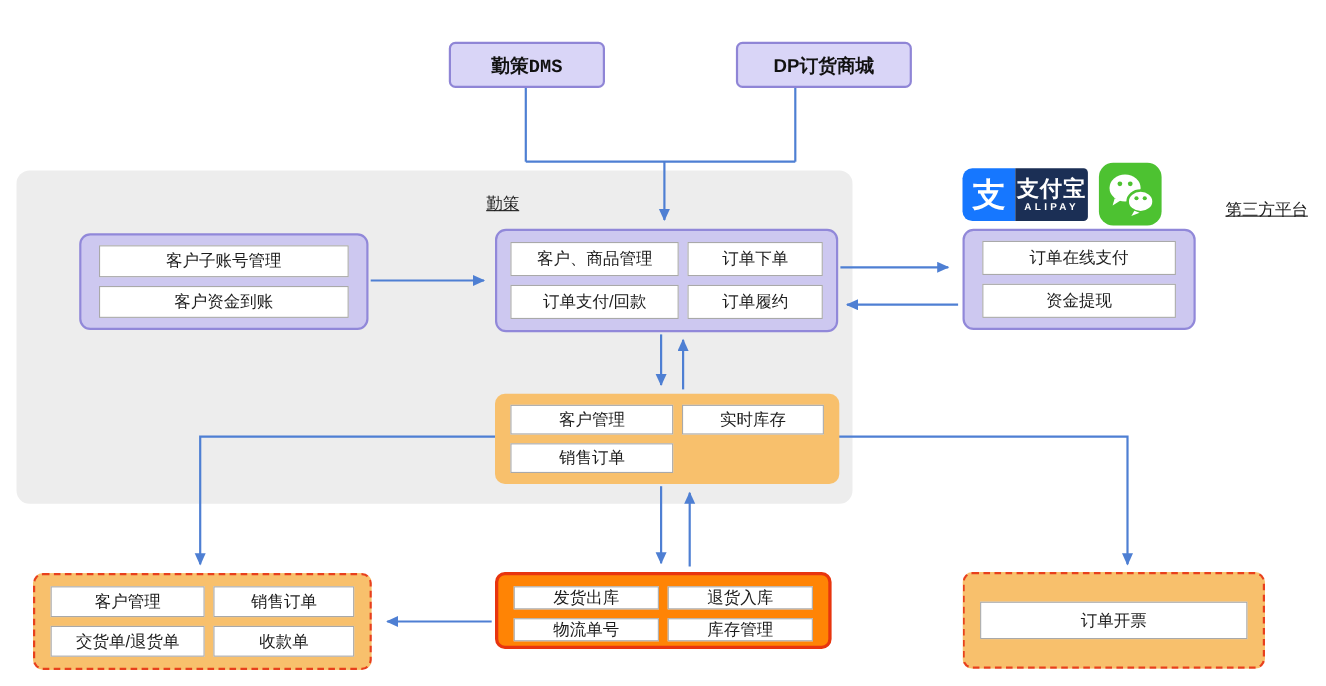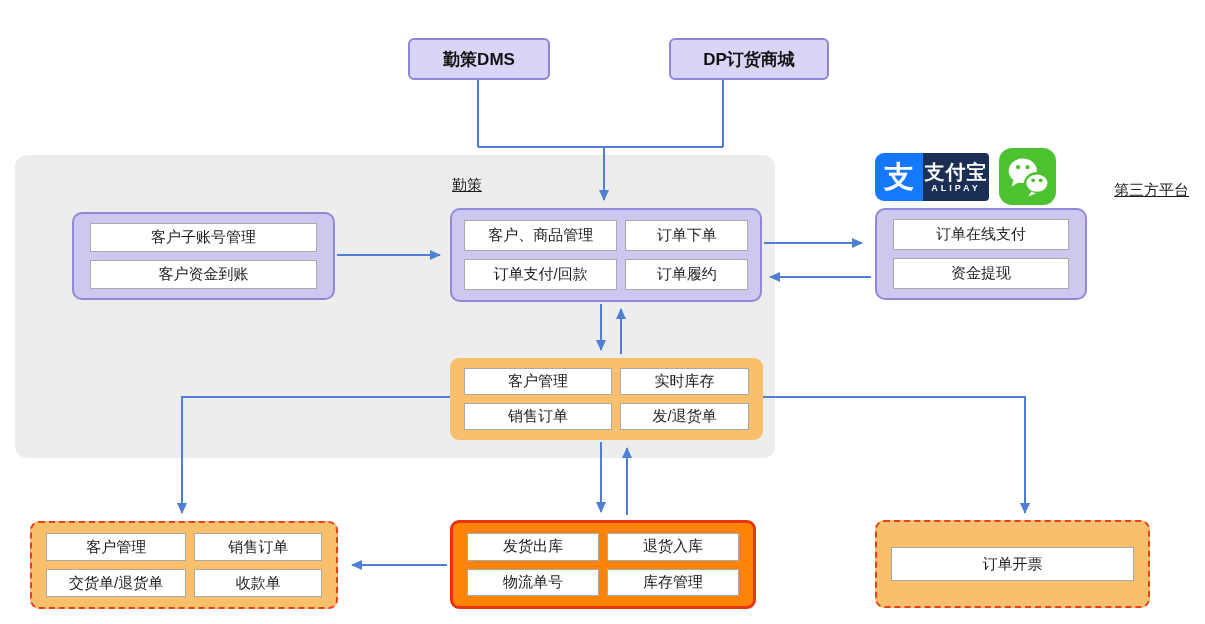--- a/index.html
+++ b/index.html
@@ -127,24 +127,24 @@
       <path d="M601,304 V350" marker-end="url(#arr)"></path>
       <path d="M621,354 V309" marker-end="url(#arr)"></path>
       <path d="M601,442 V512" marker-end="url(#arr)"></path>
       <path d="M627,515 V448" marker-end="url(#arr)"></path>
       <path d="M450,397 H182 V513" marker-end="url(#arr)"></path>
       <path d="M762,397 H1025 V513" marker-end="url(#arr)"></path>
       <path d="M447,565 H352" marker-end="url(#arr)"></path>
     </g>
   </svg>
 
-  <div class="node top-box" style="left:408px; top:38px; width:142px; height:42px;">勤策DMS</div>
+  <div class="node top-box" style="left:408px; top:38px; width:142px; height:42px;font-family:Liberation Mono, monospace;">勤策DMS</div>
   <div class="node top-box" style="left:645px; top:38px; width:160px; height:42px;margin-left:24px;">DP订货商城</div>
 
-  <div class="sec-label" style="left:452px; top:176px;">勤策</div>
+  <div class="sec-label" style="left:442px; top:176px;">勤策</div>
 
   <div class="node purple-group" style="left:72px; top:212px; width:263px; height:88px; grid-template-columns:1fr; padding:9px 16px;text-align:center;">
     <div class="wbox">客户子账号管理</div>
     <div class="wbox">客户资金到账</div>
   </div>
 
   <div class="node purple-group" style="left:450px; top:208px; width:312px; height:94px; grid-template-columns:1.25fr 1fr;">
     <div class="wbox">客户、商品管理</div>
     <div class="wbox">订单下单</div>
     <div class="wbox">订单支付/回款</div>
@@ -174,31 +174,30 @@
 
   <div class="node purple-group" style="left:875px; top:208px; width:212px; height:92px; grid-template-columns:1fr; padding:9px 16px;">
     <div class="wbox">订单在线支付</div>
     <div class="wbox">资金提现</div>
   </div>
 
   <div class="node orange-group" style="left:450px; top:358px; width:313px; height:82px; grid-template-columns:1.15fr 1fr;">
     <div class="wbox">客户管理</div>
     <div class="wbox">实时库存</div>
     <div class="wbox">销售订单</div>
-    <div class="wbox">发/退货单</div>
   </div>
 
   <div class="node orange-group red-dashed" style="left:30px; top:521px; width:308px; height:88px; grid-template-columns:1.1fr 1fr;">
     <div class="wbox">客户管理</div>
     <div class="wbox">销售订单</div>
     <div class="wbox">交货单/退货单</div>
     <div class="wbox">收款单</div>
   </div>
 
-  <div class="node orange-group orange-strong" style="left:450px; top:520px; width:306px; height:89px; grid-template-columns:1fr 1fr;">
+  <div class="node orange-group orange-strong" style="left:450px; top:520px; width:306px; height:70px; grid-template-columns:1fr 1fr;">
     <div class="wbox">发货出库</div>
     <div class="wbox">退货入库</div>
     <div class="wbox">物流单号</div>
     <div class="wbox">库存管理</div>
   </div>
 
   <div class="node orange-group red-dashed" style="left:875px; top:520px; width:275px; height:88px; grid-template-columns:1fr; align-items:center; padding:10px 14px;">
     <div class="wbox" style="height:34px;">订单开票</div>
   </div>
 

